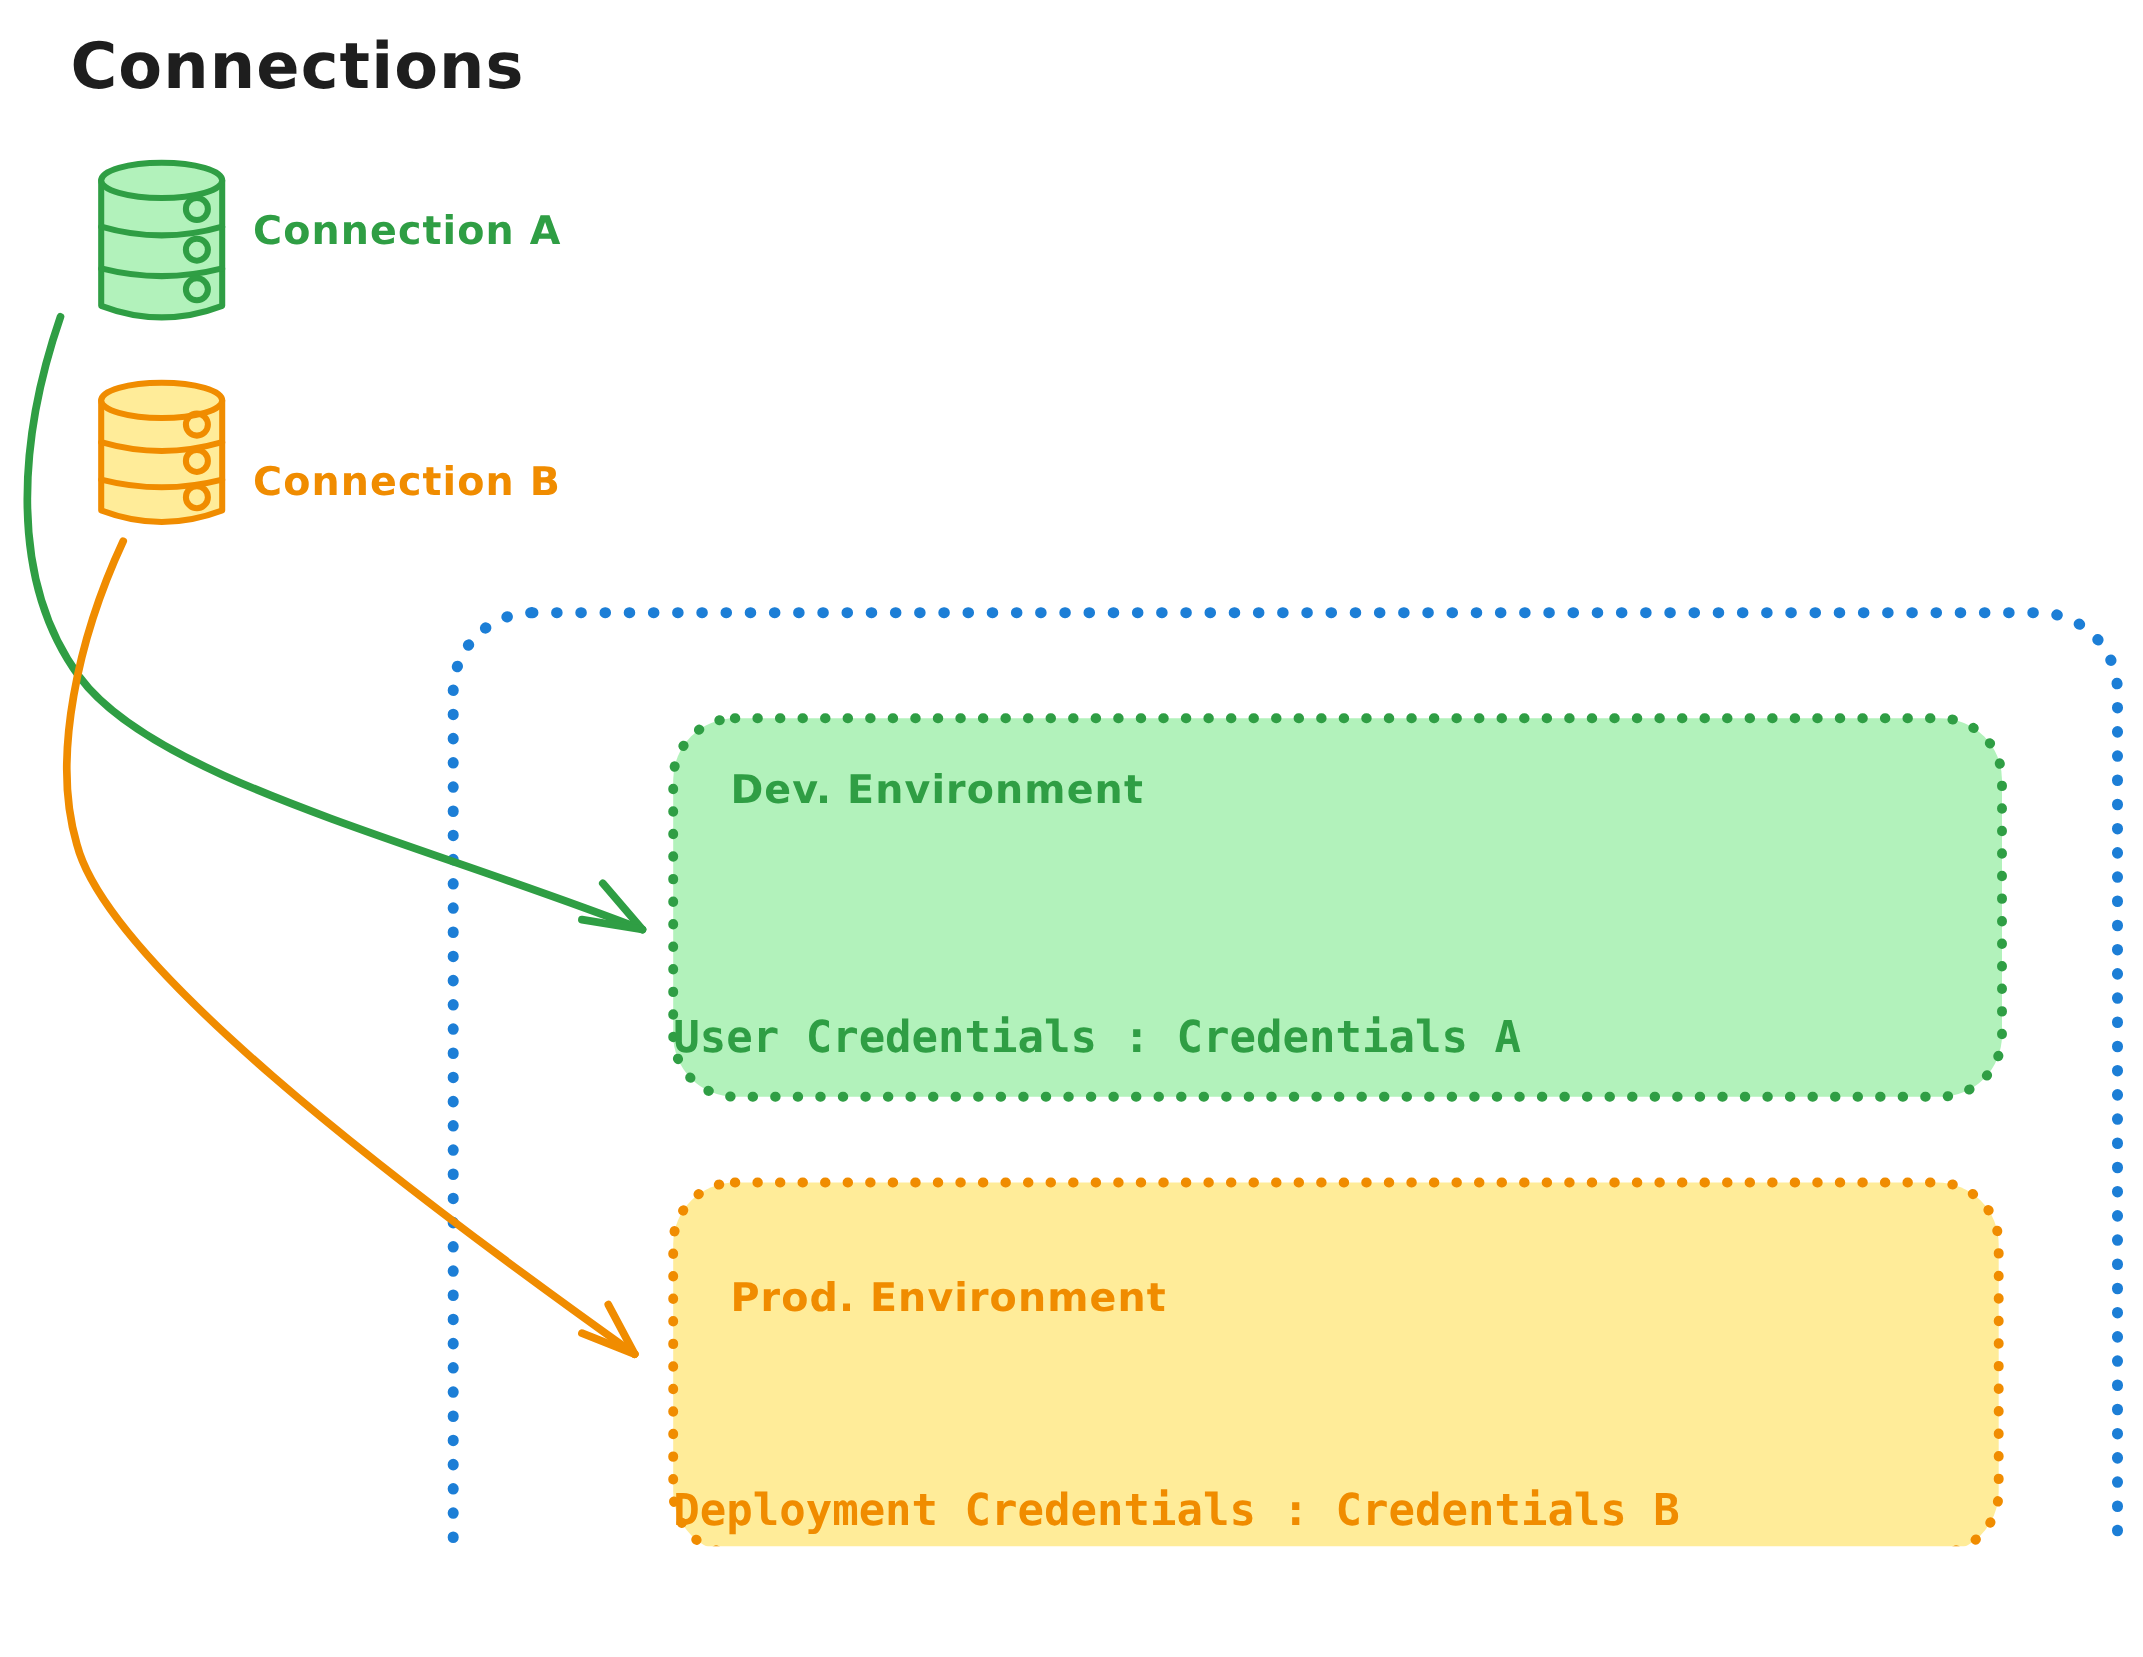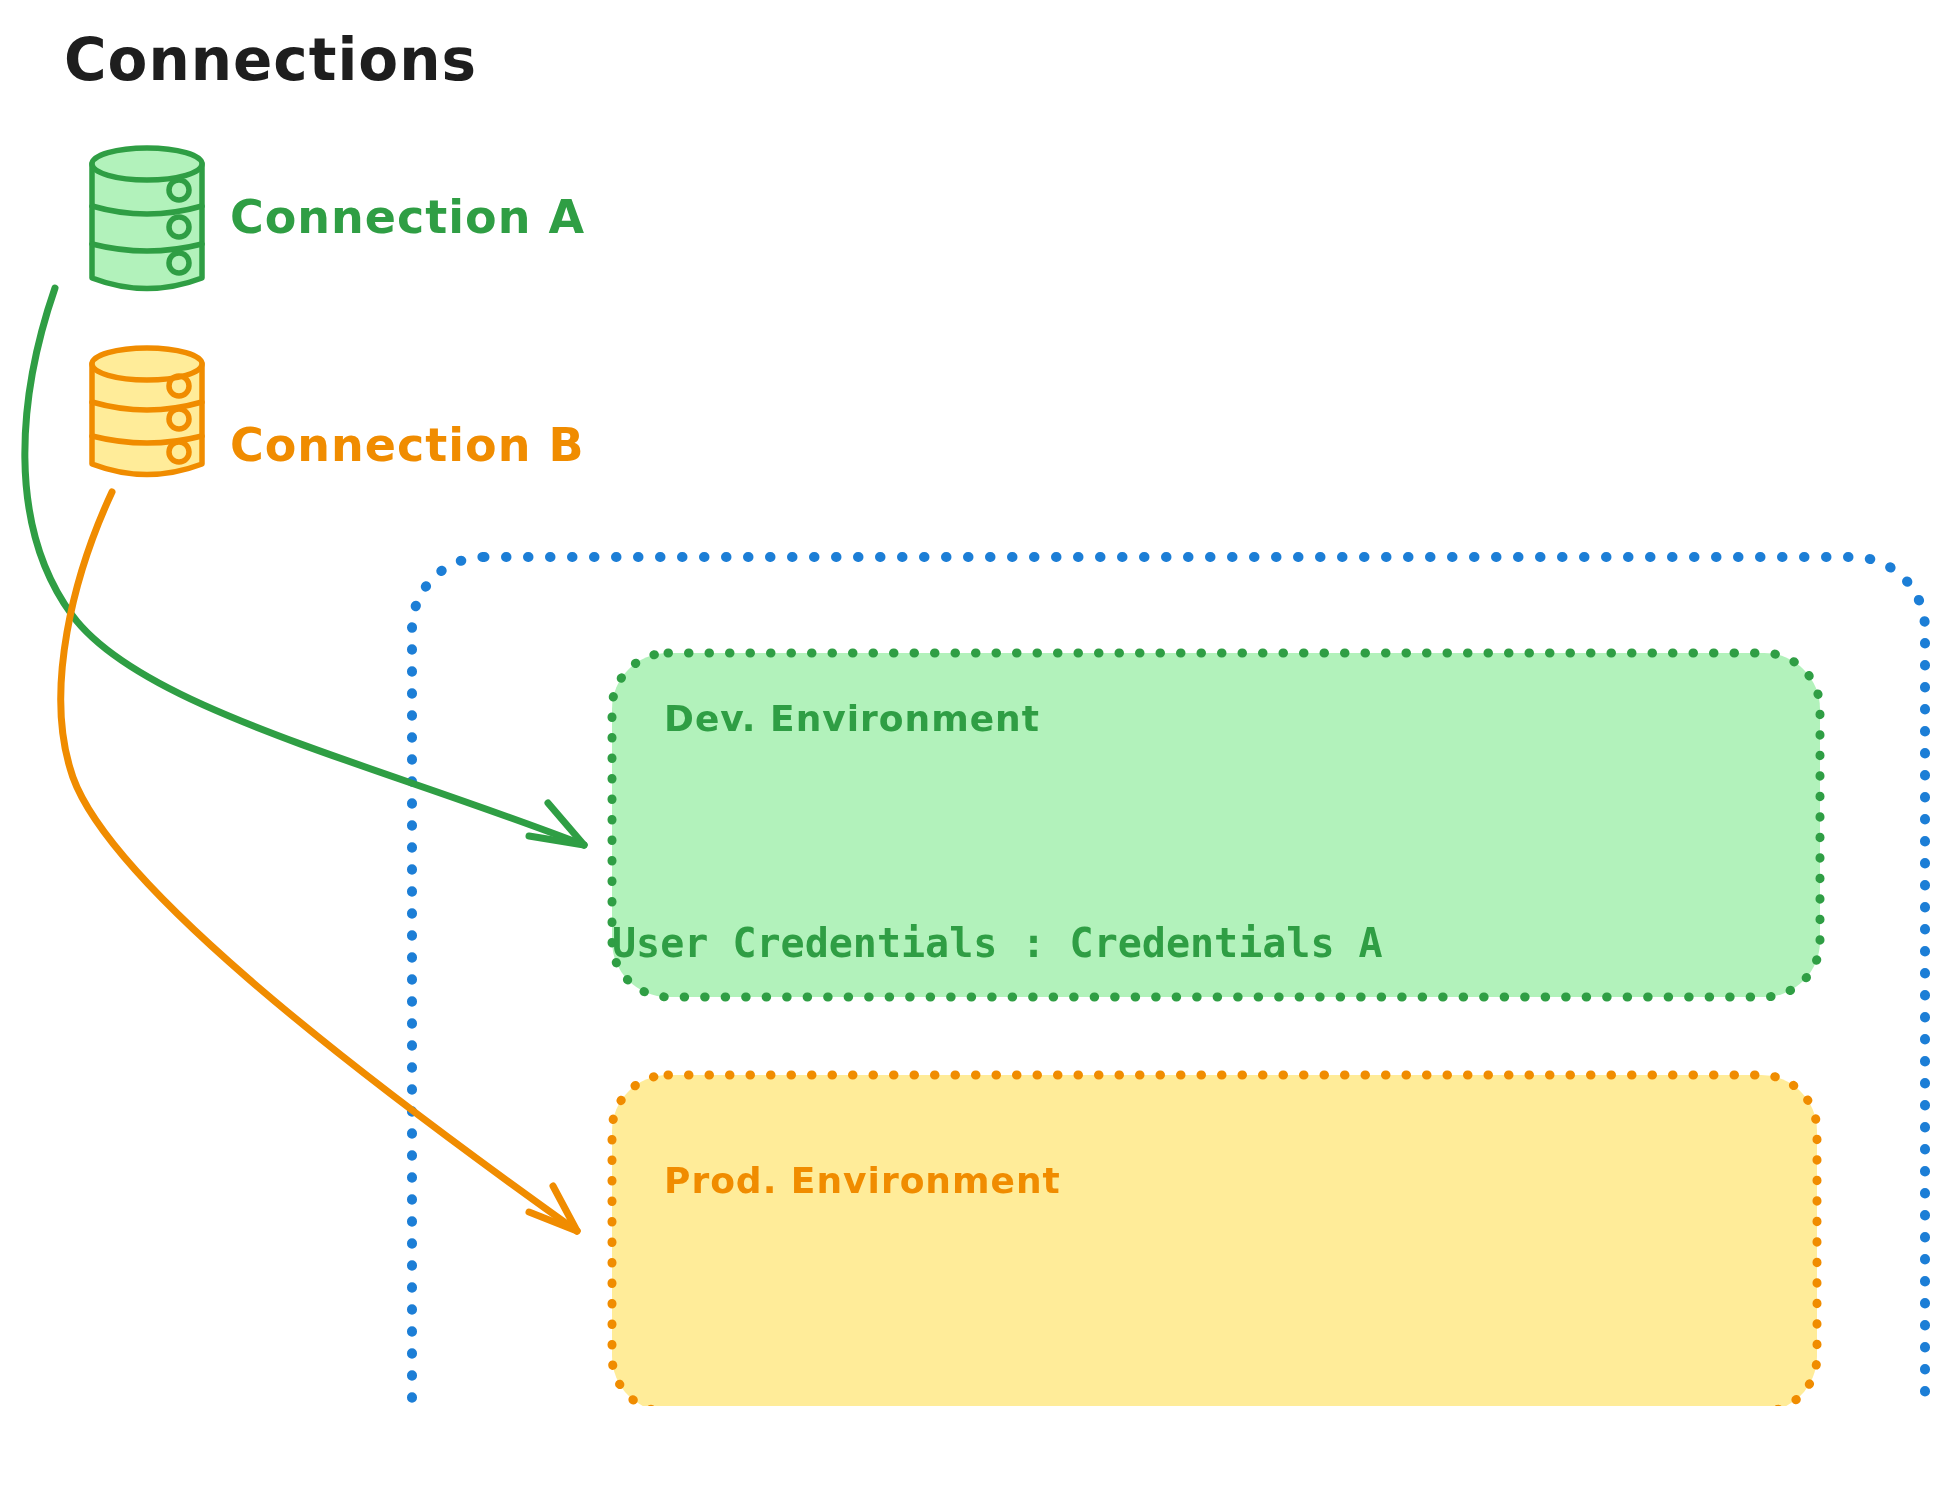--- a/index.html
+++ b/index.html
@@ -19,21 +19,21 @@
   .txt { position: absolute; white-space: nowrap; }
 
   .main-title {
     left: 64px; top: 26px;
     font-size: 58px;
     font-weight: 700;
     letter-spacing: 1px;
     color: #1e1e1e;
   }
   .conn-label {
-    font-size: 46px;
+    font-size: 36px;
     font-weight: 600;
     letter-spacing: 1px;
   }
   .conn-label.a { left: 230px; top: 190px; }
   .conn-label.b { left: 230px; top: 386px; }
 
   .project-label {
     left: 1530px; top: 422px;
     font-size: 64px;
     font-weight: 700;
@@ -108,14 +108,15 @@
 
   <div class="txt conn-label b" style="color: rgb(240, 140, 0); margin-top: 32px;">Connection B</div>
 
 
   <div class="txt env-title dev" style="color: rgb(47, 158, 68);">Dev. Environment</div>
 
   <div class="txt creds dev" style="color: rgb(47, 158, 68);">User Credentials : Credentials A</div>
 
   <div class="txt env-title prod" style="color: rgb(240, 140, 0);">Prod. Environment</div>
 
+  <div class="txt creds prod" style="color: rgb(240, 140, 0);">Deployment Credentials : Credentials B</div>
 
 </div>
 
 </body></html>

